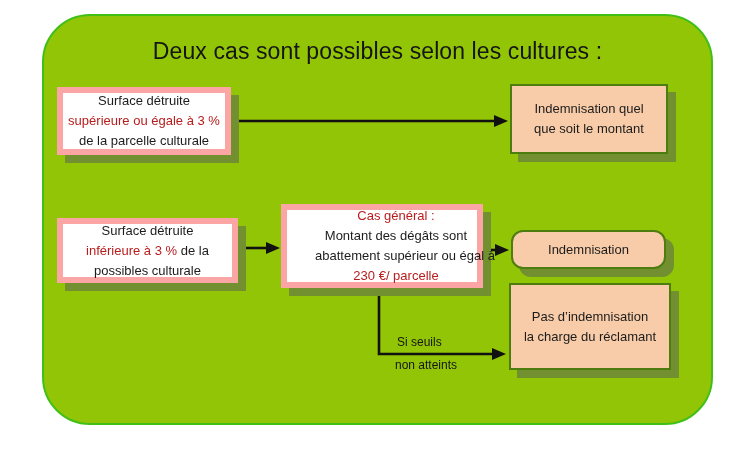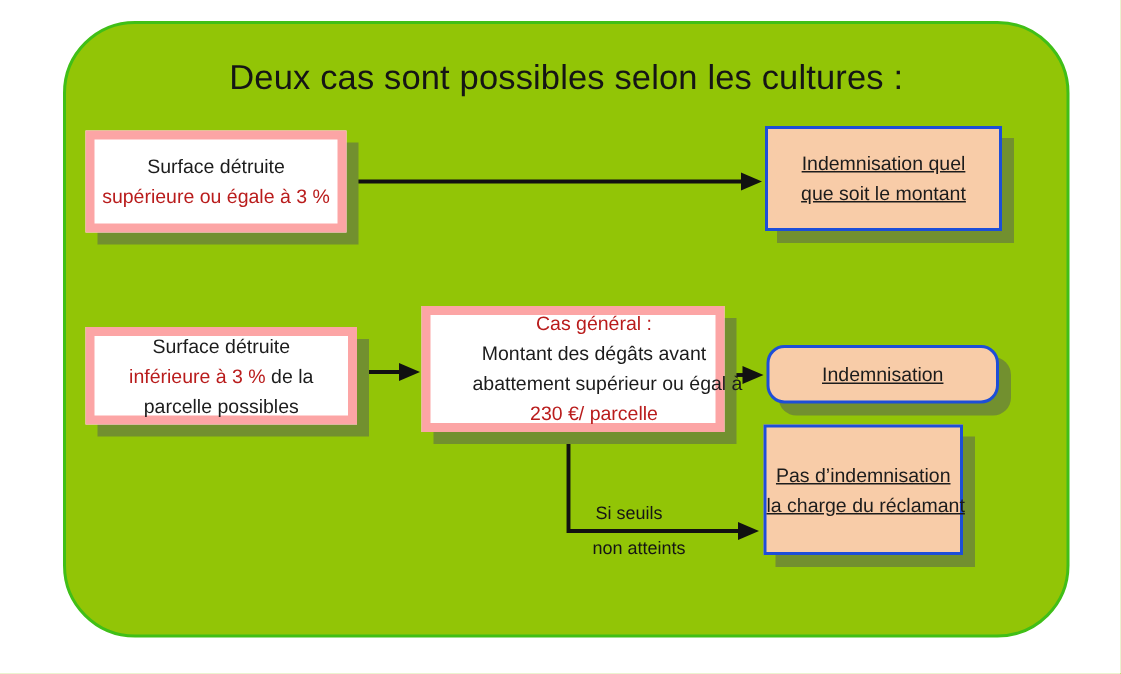--- a/index.html
+++ b/index.html
@@ -18,21 +18,21 @@
     text-align:center; font-size:23px; line-height:20px; color:#151515;
     letter-spacing:0.1px;
   }
   .box {
     position:absolute; box-sizing:border-box;
     display:flex; flex-direction:column; justify-content:center;
     text-align:center; font-size:13px; line-height:20px; color:#1C1C1C;
     box-shadow:8px 8px 0 #72902F; white-space:nowrap;
   }
   .box.white { background:#ffffff; border:6px solid #fca5a5; }
-  .box.peach { background:#F8CCA8; border:2px solid #1d4ed8;text-decoration:underline; }
+  .box.peach { background:#F8CCA8; border:2px solid #4d7c0f; }
   .red { color:#b91c1c; }
   .arrows {
     position:absolute; left:0; top:0; width:747px; height:449px;
     pointer-events:none;
   }
   .arrow-label {
     position:absolute; font-size:12px; line-height:16px; color:#151515;
     white-space:nowrap;
   }
 </style>
@@ -55,45 +55,46 @@
     <line x1="483" y1="250" x2="497" y2="250" stroke="#111111" stroke-width="2.6"></line>
     <polygon points="509,250 495,244 495,256" fill="#111111"></polygon>
 
     <path d="M 379 296 L 379 354 L 494 354" fill="none" stroke="#111111" stroke-width="2.6"></path>
     <polygon points="506,354 492,348 492,360" fill="#111111"></polygon>
   </svg>
 
   <div class="box white" style="left:57px; top:87px; width:174px; height:68px;">
     <div>Surface détruite</div>
     <div class="red">supérieure ou égale à 3 %</div>
+    <div>de la parcelle culturale</div>
   </div>
 
   <div class="box peach" style="left:510px; top:84px; width:158px; height:70px;">
     <div>Indemnisation quel</div>
     <div>que soit le montant</div>
   </div>
 
   <div class="box white" style="left:57px; top:218px; width:181px; height:65px;">
     <div>Surface détruite</div>
     <div><span class="red">inférieure à 3 %</span><span> de la</span></div>
-    <div>parcelle possibles</div>
+    <div>possibles culturale</div>
   </div>
 
   <div class="box white" style="left:281px; top:204px; width:202px; height:84px;padding-left:28px;">
     <div class="red">Cas général :</div>
-    <div>Montant des dégâts avant</div>
+    <div>Montant des dégâts sont</div>
     <div>abattement supérieur ou égal à</div>
     <div class="red">230 €/ parcelle</div>
   </div>
 
   <div class="box peach" style="left:511px; top:230px; width:155px; height:39px;border-radius:12px;">
     <div>Indemnisation</div>
   </div>
 
-  <div class="box peach" style="left:509px; top:283px; width:133px; height:87px;">
+  <div class="box peach" style="left:509px; top:283px; width:162px; height:87px;">
     <div>Pas d’indemnisation</div>
     <div>la charge du réclamant</div>
   </div>
 
   <div class="arrow-label" style="left:397px; top:334px;">Si seuils</div>
   <div class="arrow-label" style="left:395px; top:357px;">non atteints</div>
 
 </div>
 
 </body></html>

